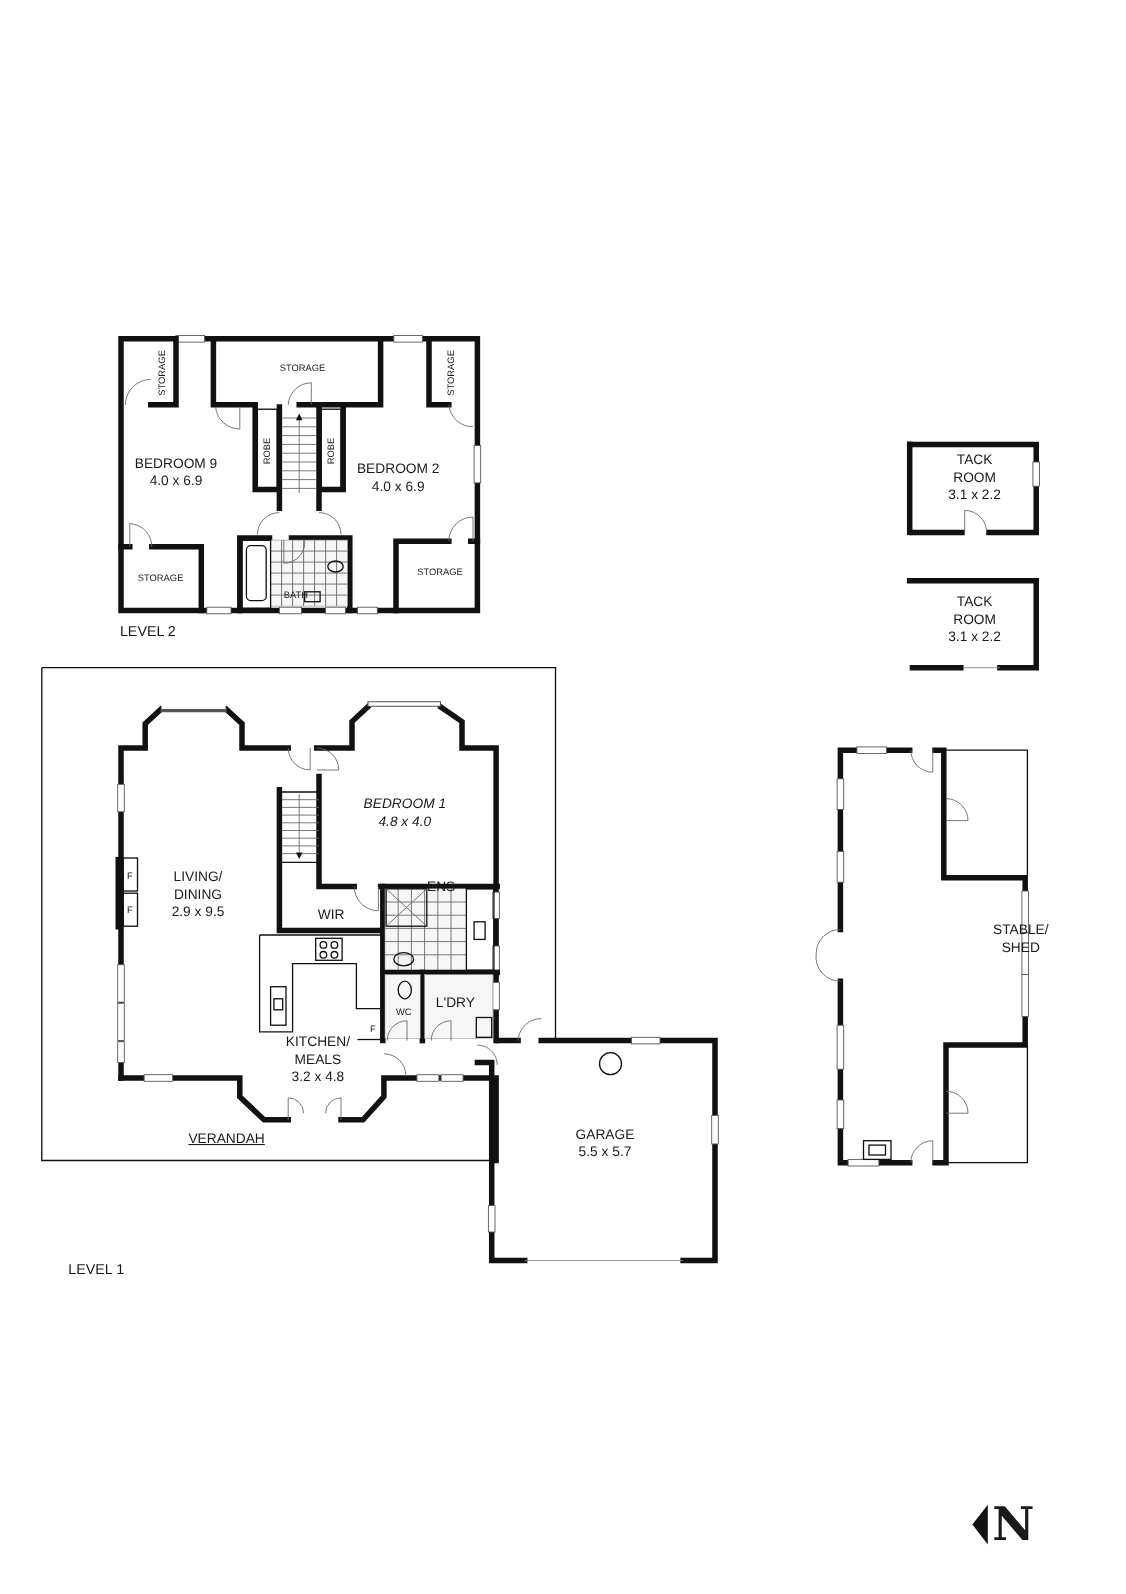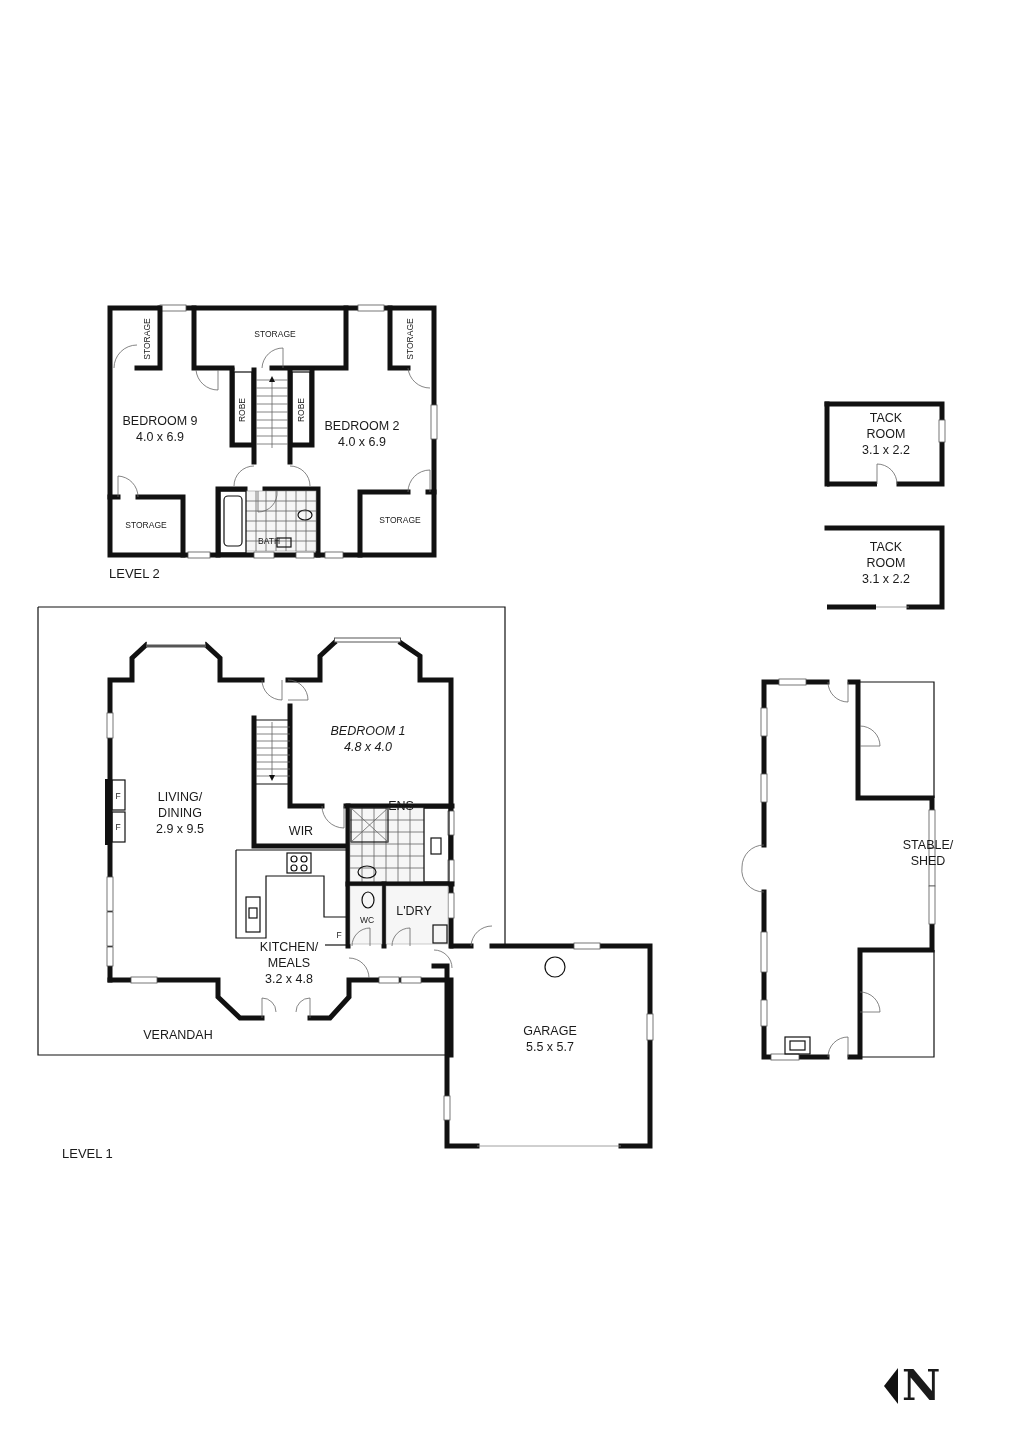--- a/index.html
+++ b/index.html
@@ -255,21 +255,21 @@
 </div>
 <div class="lbl" style="left:301px;top:823px;">WIR</div>
 <div class="lbl" style="left:401px;top:798px;">ENS</div>
 <div class="lbl small" style="left:367px;top:915px;">WC</div>
 <div class="lbl" style="left:414px;top:903px;">L'DRY</div>
 <div class="lbl" style="left:289px;top:939px;">
   <span>KITCHEN/</span>
   <span>MEALS</span>
   <span>3.2 x 4.8</span>
 </div>
-<div class="lbl" style="left:178px;top:1027px;">VERANDAH</div>
+<div class="lbl" style="left:206px;top:1027px;text-decoration:underline;">VERANDAH</div>
 <div class="lbl" style="left:550px;top:1023px;">
   <span>GARAGE</span>
   <span>5.5 x 5.7</span>
 </div>
 <div class="lbl small" style="left:118px;top:791px;">F</div>
 <div class="lbl small" style="left:118px;top:822px;">F</div>
 <div class="lbl small" style="left:339px;top:930px;">F</div>
 <div class="level" style="left:62px;top:1104px;margin-top:42px;">LEVEL 1</div>
 
 <div class="lbl" style="left:886px;top:410px;">

